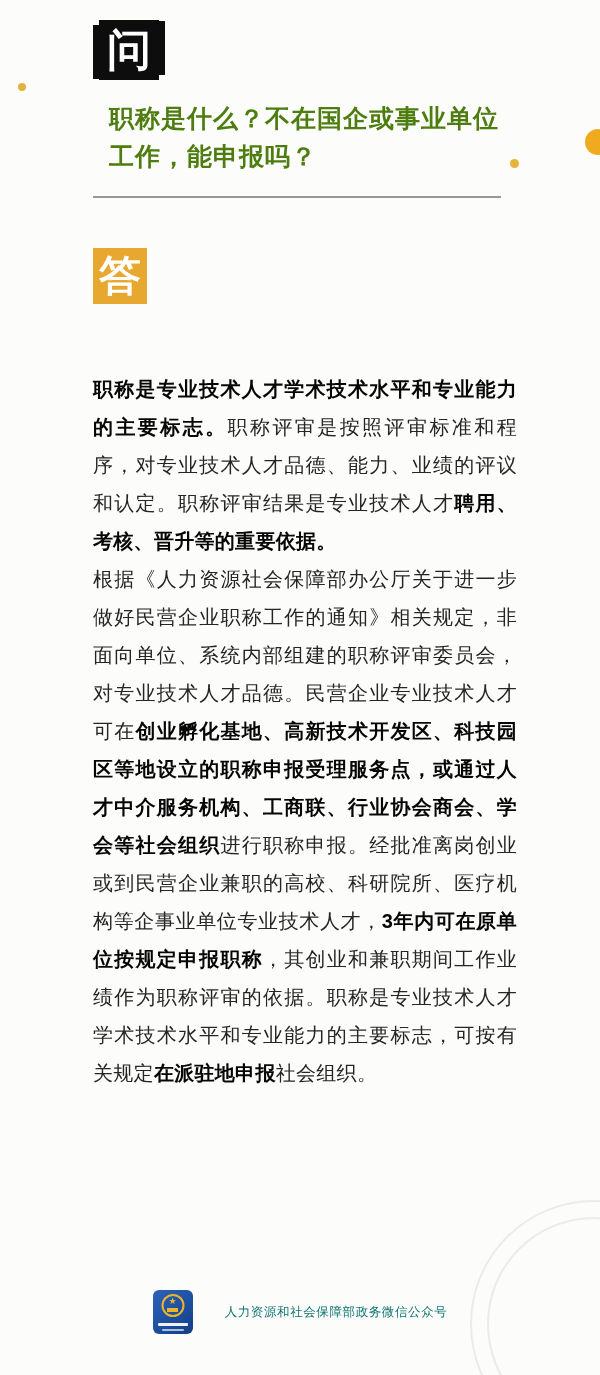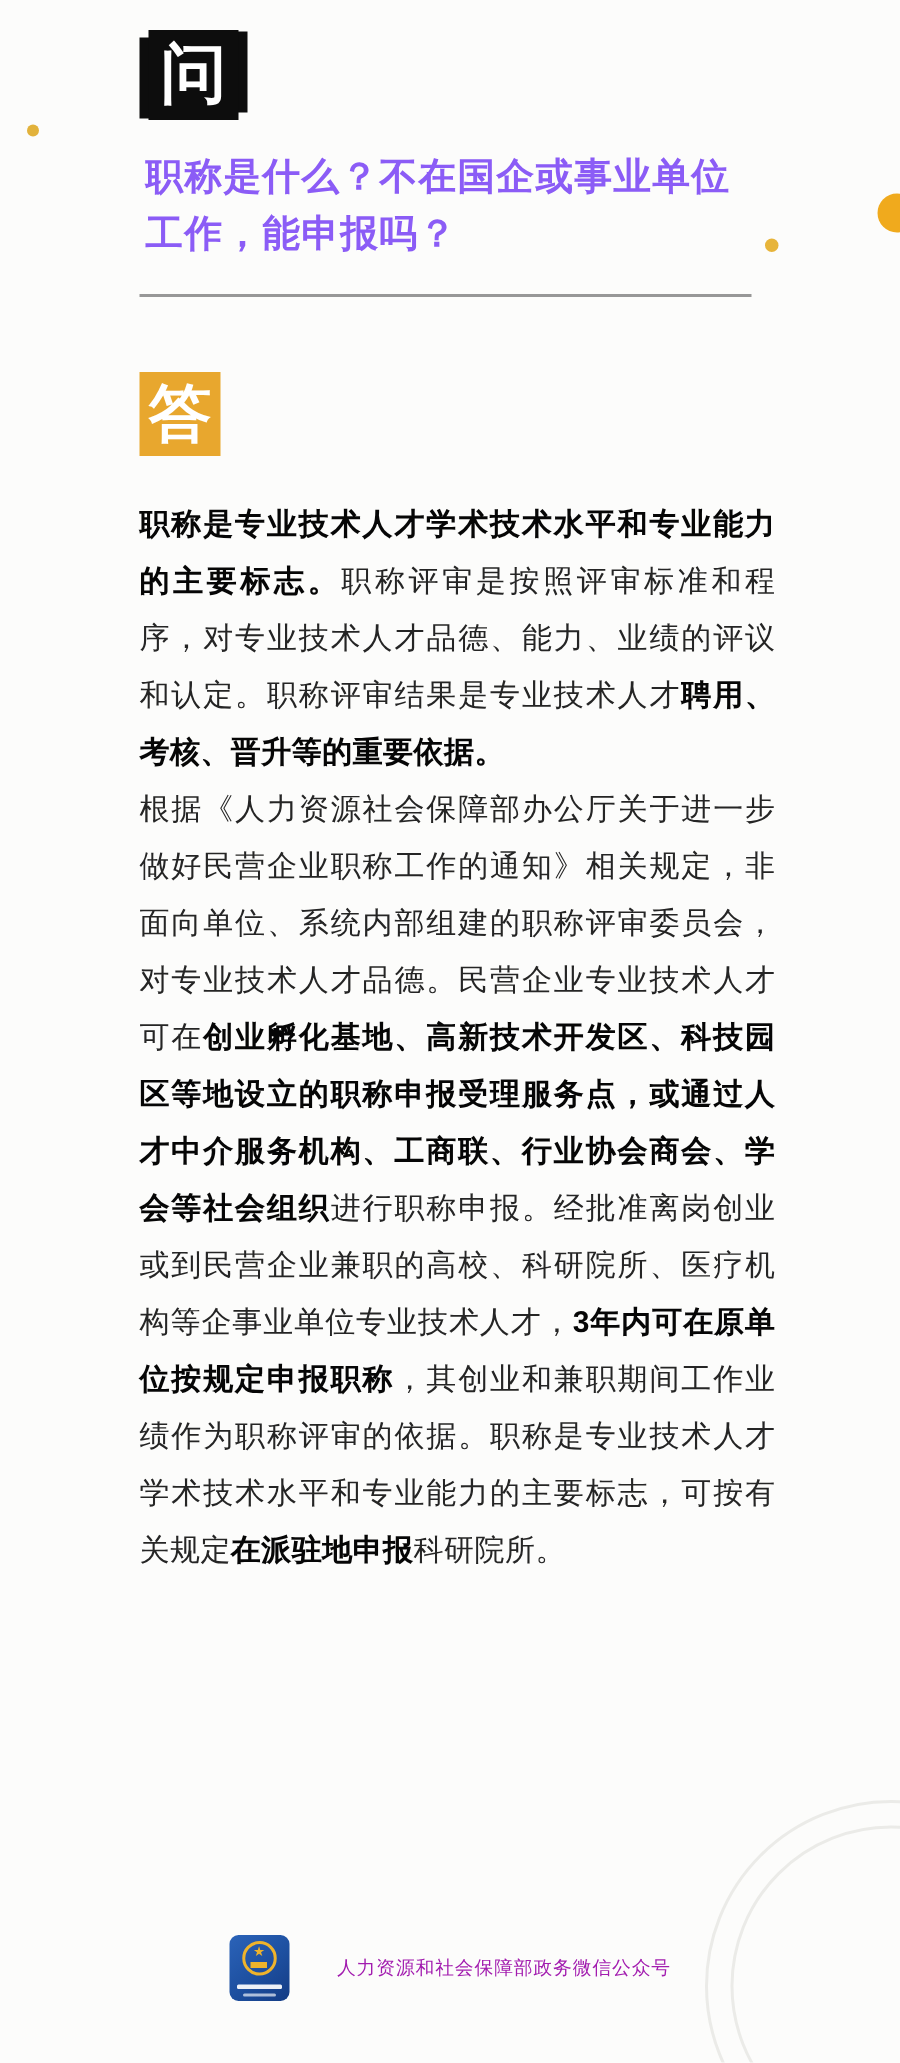--- a/index.html
+++ b/index.html
@@ -24,40 +24,40 @@
   
   .q-icon{
     width:60px;height:60px;background:#0d0d0d;
     display:flex;align-items:center;justify-content:center;
     box-shadow:-9px 2px 0 -3px #0d0d0d, 9px -2px 0 -3px #0d0d0d;
     margin-left:6px;
   }
   .q-icon .glyph{color:#fff;font-size:44px;font-weight:700;line-height:1;}
 
   .title{
-    margin:19px 0 0 4px;
+    margin:19px 0 0 16px;
     width:402px;
-    font-size:25px;font-weight:700;color:#8b5cf6;
+    font-size:25px;font-weight:700;color:#4d7c0f;
     line-height:38px;letter-spacing:1px;
   }
   .divider{
     margin:21px 0 0 0;border:none;
     width:408px;height:2px;background:#979797;
   }
 
   
   .a-icon{
     margin-top:50px;
     width:54px;height:56px;background:#e8a72e;
     display:flex;align-items:center;justify-content:center;
   }
   .a-icon .glyph{color:#fff;font-size:42px;font-weight:700;line-height:1;}
 
   .body{
-    margin-top:27px;
+    margin-top:66px;
     width:424px;
     font-size:20px;line-height:38px;letter-spacing:0.3px;
     color:#252525;text-align:justify;
   }
   .body p{margin:0;}
   .body b{color:#060606;font-weight:700;}
 
   .footer{
     position:absolute;left:0;top:1290px;width:600px;
     display:flex;align-items:center;justify-content:center;gap:32px;
@@ -78,21 +78,21 @@
   }
   .emblem .gate{
     position:absolute;bottom:3px;left:50%;transform:translateX(-50%);
     width:11px;height:4px;background:#eeb32c;
   }
   .logo .t1{position:absolute;bottom:8px;left:50%;transform:translateX(-50%);
     width:30px;height:3px;background:rgba(255,255,255,.92);border-radius:1px;}
   .logo .t2{position:absolute;bottom:3px;left:50%;transform:translateX(-50%);
     width:22px;height:2px;background:rgba(255,255,255,.65);border-radius:1px;}
   .footer-text{
-    font-size:12.5px;color:#a21caf;letter-spacing:0.6px;white-space:nowrap;
+    font-size:12.5px;color:#0f766e;letter-spacing:0.6px;white-space:nowrap;
   }
 </style>
 </head>
 <body>
 
 <div class="page">
 
   <span class="dot dot-a"></span>
   <span class="dot dot-b"></span>
   <span class="dot dot-big"></span>
@@ -108,21 +108,21 @@
     <h1 class="title">职称是什么？不在国企或事业单位工作，能申报吗？</h1>
 
     <hr class="divider">
 
     <div class="a-icon">
       <span class="glyph">答</span>
     </div>
 
     <div class="body">
         <p><b>职称是专业技术人才学术技术水平和专业能力的主要标志。</b><span>职称评审是按照评审标准和程序，对专业技术人才品德、能力、业绩的评议和认定。职称评审结果是专业技术人才</span><b>聘用、考核、晋升等的重要依据。</b></p>
-        <p><span>根据《人力资源社会保障部办公厅关于进一步做好民营企业职称工作的通知》相关规定，非面向单位、系统内部组建的职称评审委员会，对专业技术人才品德。民营企业专业技术人才可在</span><b>创业孵化基地、高新技术开发区、科技园区等地设立的职称申报受理服务点，或通过人才中介服务机构、工商联、行业协会商会、学会等社会组织</b><span>进行职称申报。经批准离岗创业或到民营企业兼职的高校、科研院所、医疗机构等企事业单位专业技术人才，</span><b>3年内可在原单位按规定申报职称</b><span>，其创业和兼职期间工作业绩作为职称评审的依据。职称是专业技术人才学术技术水平和专业能力的主要标志，可按有关规定</span><b>在派驻地申报</b><span>科研院所。</span></p>
+        <p><span>根据《人力资源社会保障部办公厅关于进一步做好民营企业职称工作的通知》相关规定，非面向单位、系统内部组建的职称评审委员会，对专业技术人才品德。民营企业专业技术人才可在</span><b>创业孵化基地、高新技术开发区、科技园区等地设立的职称申报受理服务点，或通过人才中介服务机构、工商联、行业协会商会、学会等社会组织</b><span>进行职称申报。经批准离岗创业或到民营企业兼职的高校、科研院所、医疗机构等企事业单位专业技术人才，</span><b>3年内可在原单位按规定申报职称</b><span>，其创业和兼职期间工作业绩作为职称评审的依据。职称是专业技术人才学术技术水平和专业能力的主要标志，可按有关规定</span><b>在派驻地申报</b><span>社会组织。</span></p>
       </div>
 
   </div>
 
   <div class="footer">
     <div class="logo">
       <span class="emblem">
         <span class="star">★</span>
         <span class="gate"></span>
       </span>

